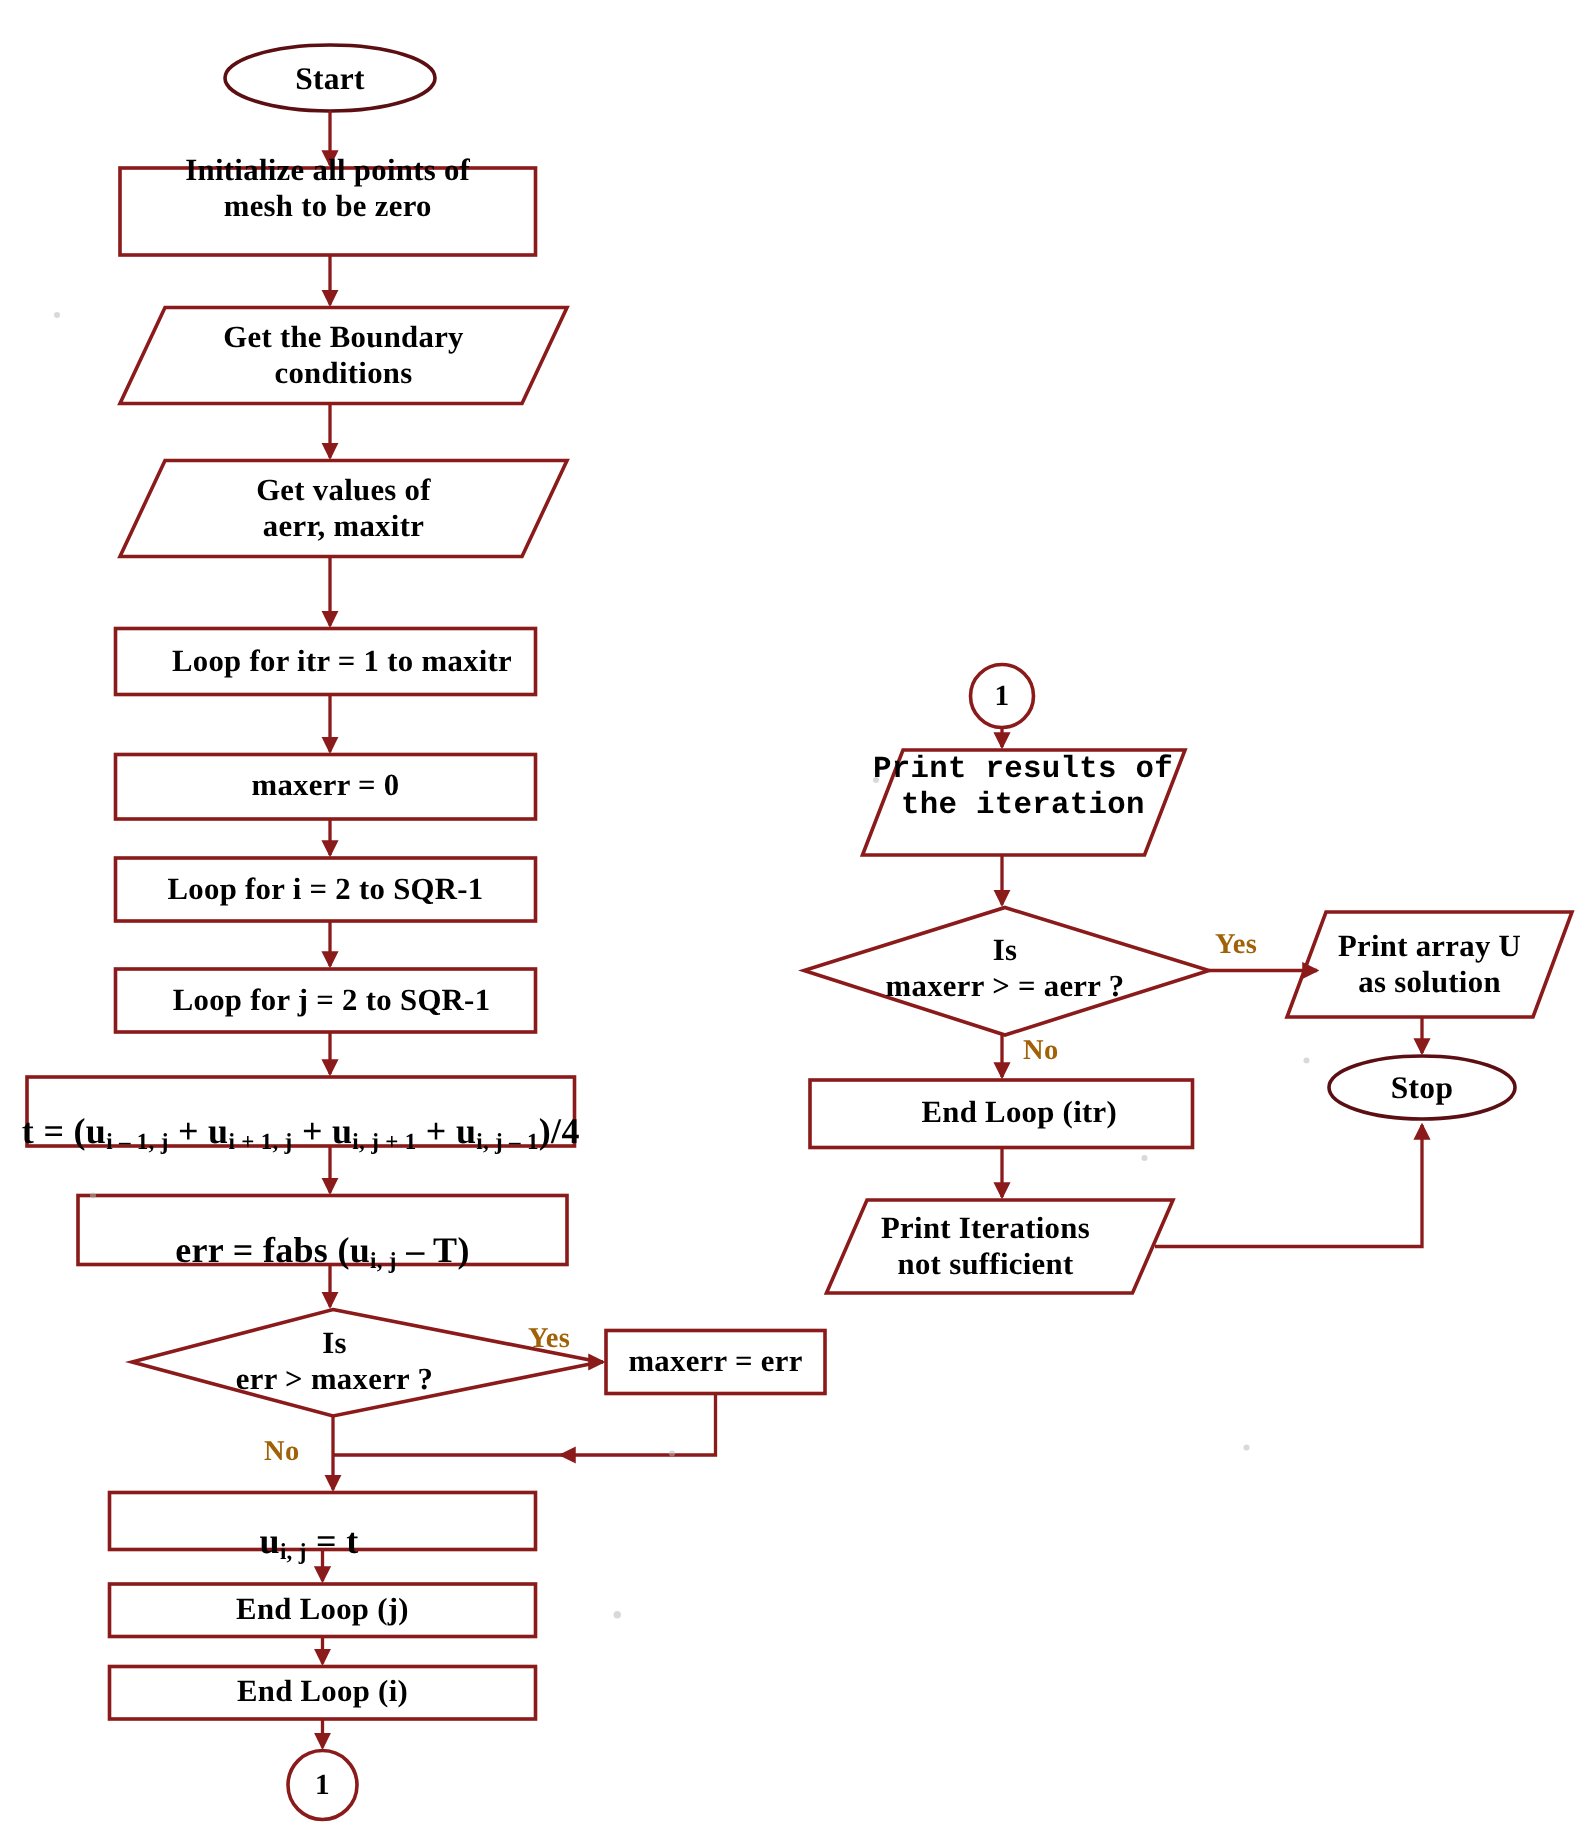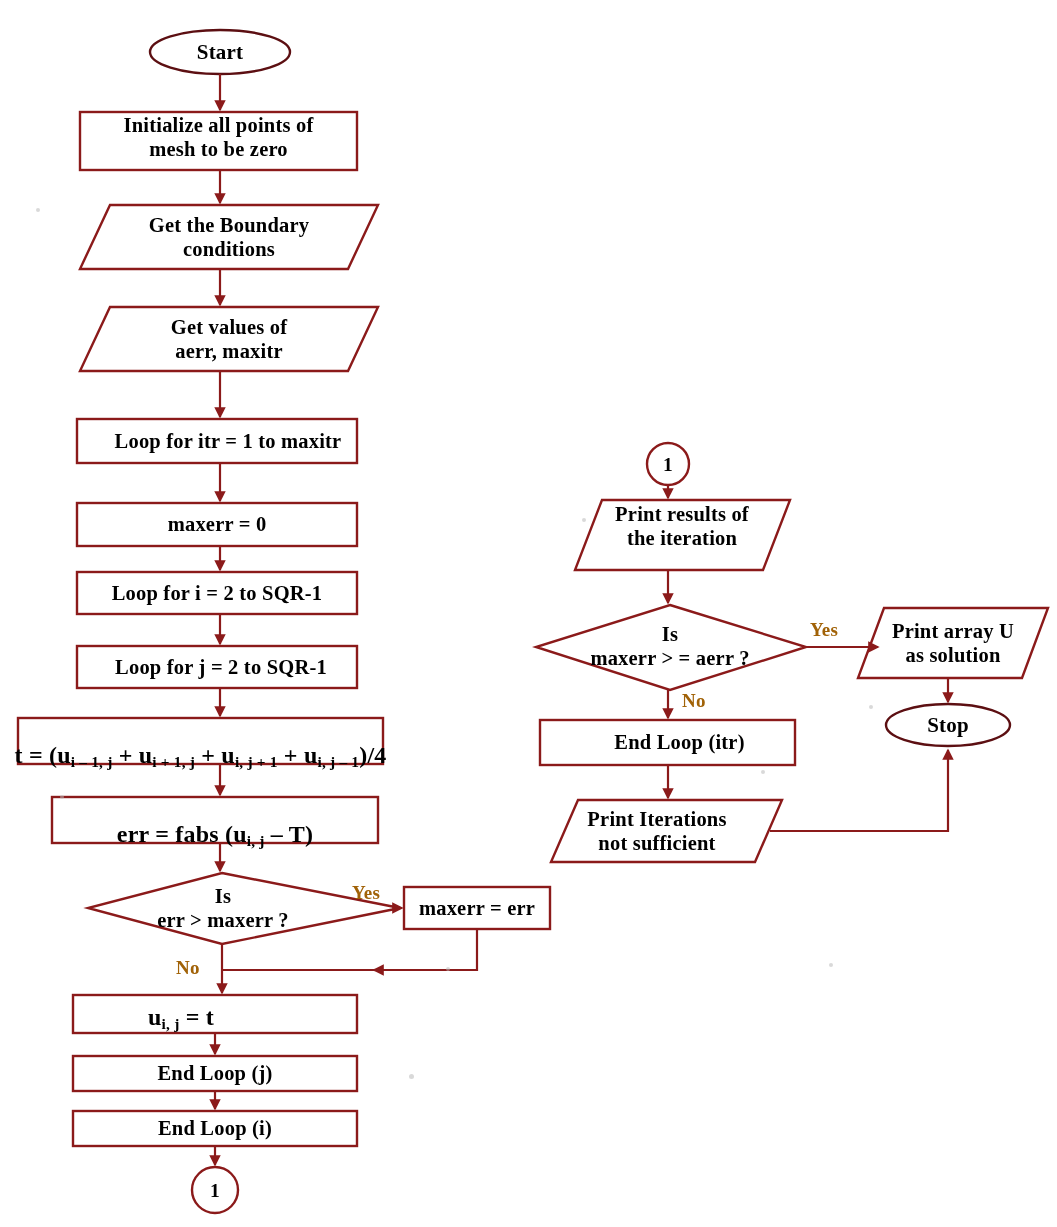--- a/index.html
+++ b/index.html
@@ -174,21 +174,21 @@
     <path class="conn" d="M 668 690 L 668 718" marker-end="url(#arrow)"></path>
     <path class="conn" d="M 668 765 L 668 798" marker-end="url(#arrow)"></path>
 
     <path class="conn" d="M 770 831 L 948 831 L 948 750" marker-end="url(#arrow)"></path>
 
     <path class="conn" d="M 400 908 L 402 908"></path>
   </svg>
 
   <div class="node-label fs21" style="left:150px; top:30px; width:140px; height:44px;">Start</div>
 
-  <div class="node-label fs20" style="left:80px; top:108px; width:277px; height:58px;border-radius:28px;">Initialize all points of
+  <div class="node-label fs20" style="left:80px; top:97px; width:277px; height:58px;border-radius:28px;">Initialize all points of
 mesh to be zero</div>
 
   <div class="node-label fs20" style="left:80px; top:205px; width:298px; height:64px;">Get the Boundary
 conditions</div>
 
   <div class="node-label fs20" style="left:80px; top:307px; width:298px; height:64px;">Get values of
 aerr, maxitr</div>
 
   <div class="node-label fs20" style="left:77px; top:419px; width:280px; height:44px;margin-left:11px;">Loop for itr = 1 to maxitr</div>
 
@@ -208,35 +208,35 @@
     <span class="formula">
       <span>err = fabs (u</span><sub>i, j</sub><span> – T)</span>
     </span>
   </div>
 
   <div class="node-label fs20" style="left:118px; top:878px; width:210px; height:60px;">Is
 err &gt; maxerr ?</div>
 
   <div class="node-label fs20" style="left:404px; top:887px; width:146px; height:42px;">maxerr = err</div>
 
-  <div class="node-label" style="left:55px; top:995px; width:252px; height:38px;align-items:flex-end;">
+  <div class="node-label" style="left:80px; top:995px; width:252px; height:38px;">
     <span class="formula">
       <span>u</span><sub>i, j</sub><span> = t</span>
     </span>
   </div>
 
   <div class="node-label fs20" style="left:73px; top:1056px; width:284px; height:35px;">End Loop (j)</div>
 
   <div class="node-label fs20" style="left:73px; top:1111px; width:284px; height:35px;">End Loop (i)</div>
 
   <div class="node-label fs19" style="left:192px; top:1167px; width:46px; height:46px;">1</div>
 
   <div class="node-label fs19" style="left:645px; top:442px; width:46px; height:44px;">1</div>
 
-  <div class="node-label fs20" style="left:578px; top:500px; width:208px; height:52px;">Print results of
+  <div class="node-label fs20" style="left:578px; top:500px; width:208px; height:52px;font-family:Liberation Mono, monospace;">Print results of
 the iteration</div>
 
   <div class="node-label fs20" style="left:560px; top:615px; width:220px; height:62px;">Is
 maxerr &gt; = aerr ?</div>
 
   <div class="node-label fs20" style="left:860px; top:608px; width:186px; height:70px;">Print array U
 as solution</div>
 
   <div class="node-label fs21" style="left:886px; top:704px; width:124px; height:42px;">Stop</div>
 

